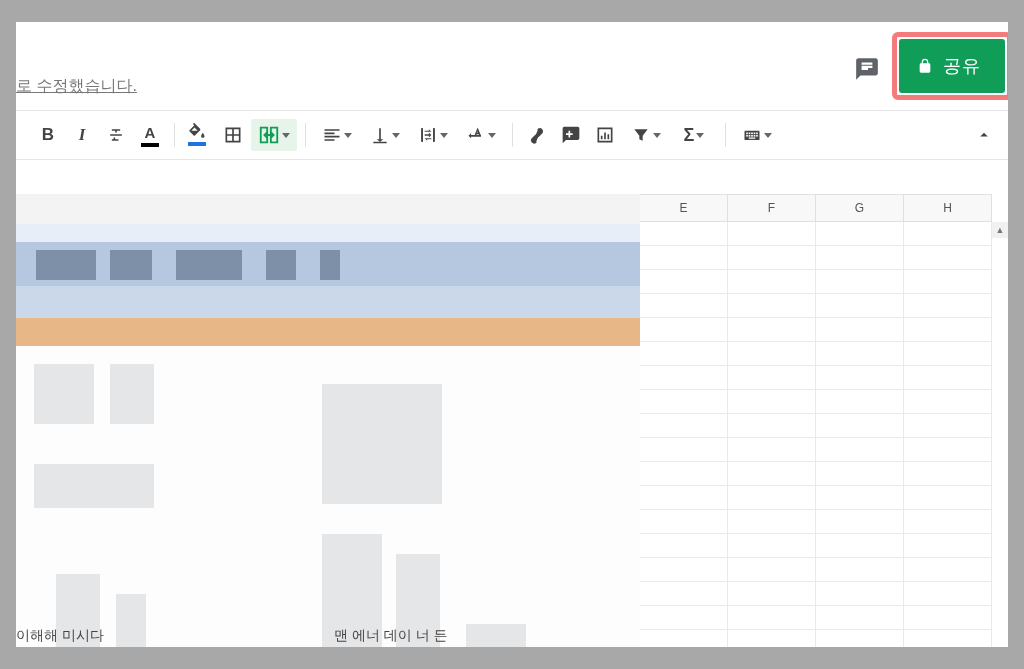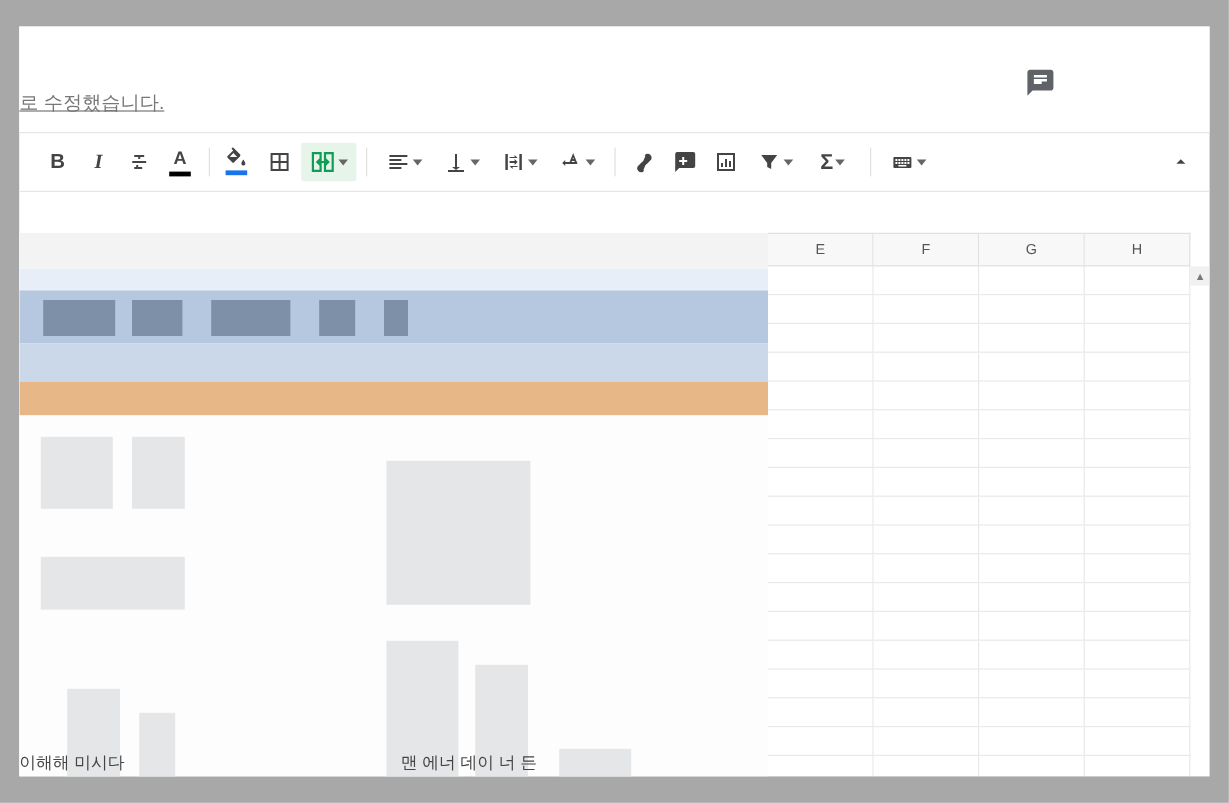--- a/index.html
+++ b/index.html
@@ -187,20 +187,28 @@
 
   <div class="header">
     <span class="status-text">로 수정했습니다.</span>
 
     <div class="comments-btn">
       <svg viewBox="0 0 24 24">
         <path fill="#5f6368" d="M20 2H4c-1.1 0-2 .9-2 2v18l4-4h14c1.1 0 2-.9 2-2V4c0-1.1-.9-2-2-2zM7 9h10v2H7V9zm6 4H7v-2h6v2zM17 8H7V6h10v2z"></path>
       </svg>
     </div>
 
+    <div class="share-wrapper">
+      <button class="share-btn">
+        <svg viewBox="0 0 24 24">
+          <path fill="#fff" d="M18 8h-1V6a5 5 0 10-10 0v2H6a2 2 0 00-2 2v10a2 2 0 002 2h12a2 2 0 002-2V10a2 2 0 00-2-2zM9 6a3 3 0 116 0v2H9V6z"></path>
+        </svg>
+        <span>공유</span>
+      </button>
+    </div>
   </div>
 
   <div class="toolbar">
 
     <div class="tb-btn">
         <span style="font-weight:900;font-size:17px">B</span>
       </div>
     <div class="tb-btn">
         <span style="font-style:italic;font-family:serif;font-size:17px;font-weight:bold">I</span>
       </div>

